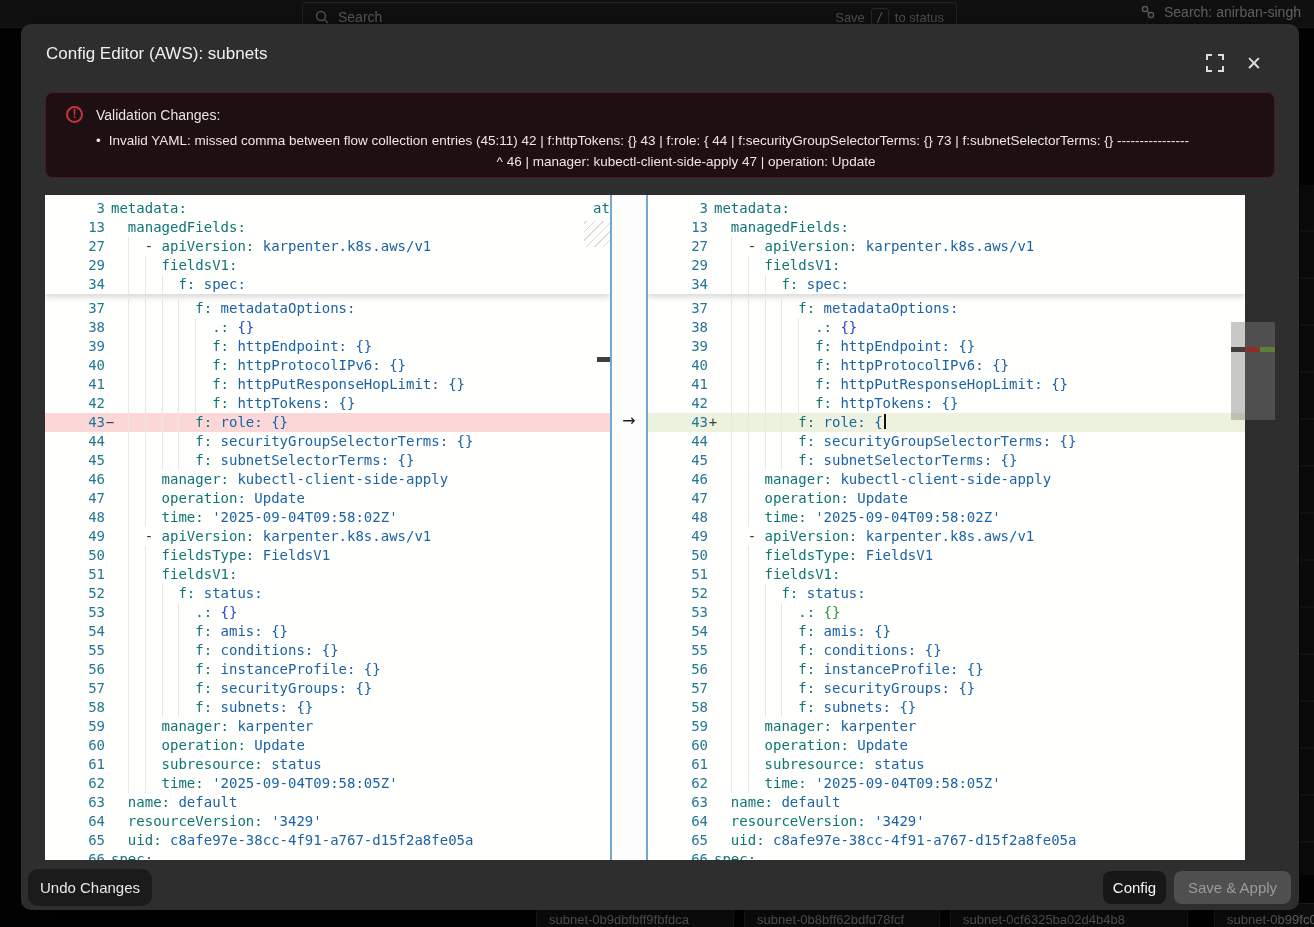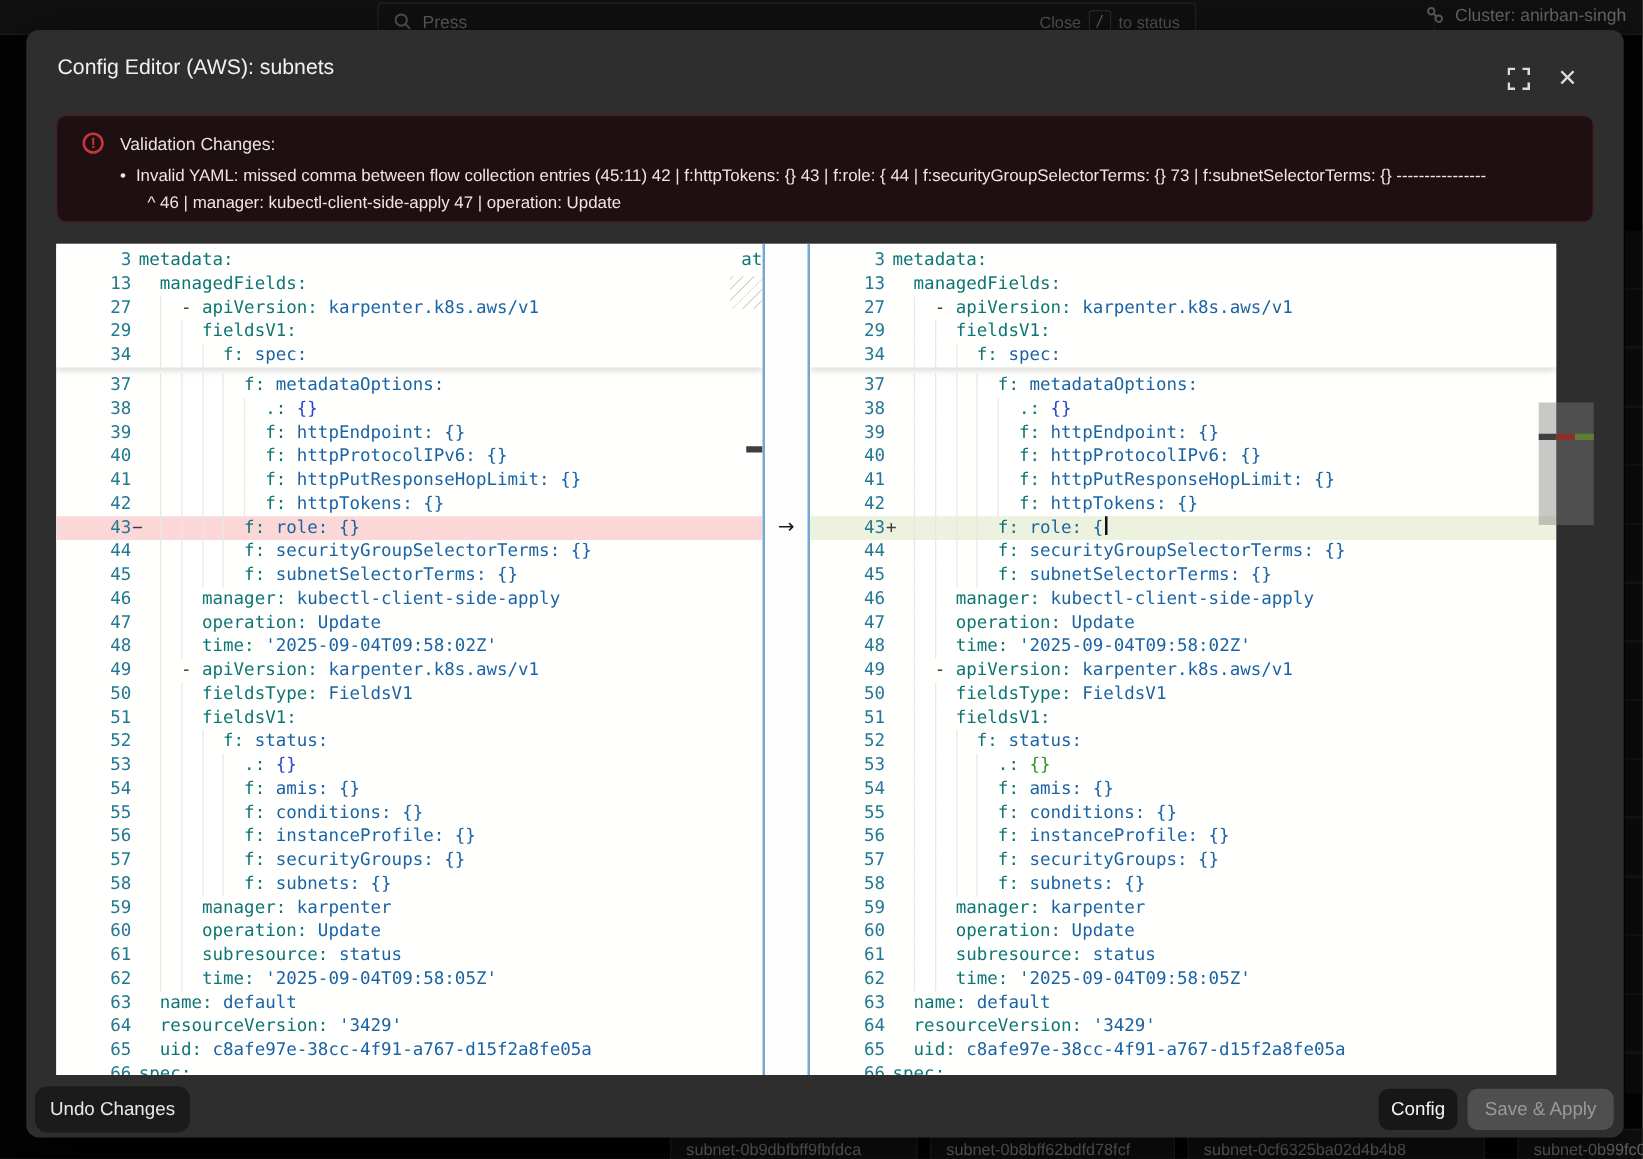--- a/index.html
+++ b/index.html
@@ -41,21 +41,21 @@
   
   .banner { position:absolute; left:24px; top:68px; width:1230px; height:86px; background:#1d0f12;
     border:1px solid #4a1b1f; border-radius:8px; padding:13px 20px; }
   .b-titlerow { display:flex; align-items:center; gap:13px; }
   .alert-circle { width:17px; height:17px; border:2px solid var(--banner-red); border-radius:50%;
     color:var(--banner-red); font-size:12px; font-weight:bold; text-align:center; line-height:13px;
     flex:0 0 auto; }
   .b-title { color:#eae3e3; font-size:14px; }
   .b-item { margin:7px 0 0 30px; color:#f0e4e4; font-size:13.5px; line-height:21px; }
   .b-bullet { margin-right:8px; }
-  .b-line2 { padding-left:22px; }
+  .b-line2 { padding-left:22px;text-align:center; }
 
   
   .editor { position:absolute; left:24px; top:171px; width:1200px; height:665px; background:#fffffe;
     display:flex; font-family:"DejaVu Sans Mono", monospace; font-size:14px; line-height:19px;
     overflow:hidden; }
   .pane { position:relative; padding-top:4px; overflow:hidden; background:#fffffe; }
   .pane.left  { width:565px; }
   .pane.right { width:597px; }
   .gutterbar { width:38px; background:#fdfdfd; border-left:2px solid var(--sash-blue);
     border-right:2px solid var(--sash-blue); position:relative; flex:0 0 auto; }
@@ -109,37 +109,37 @@
 
   <div class="bg-layer">
     <div class="topbar">
       <div class="searchbox">
         <span>
           <svg width="14" height="14" viewBox="0 0 14 14">
               <circle cx="6" cy="6" r="4.5" fill="none" stroke="#8a8a8a" stroke-width="1.6"></circle>
               <line x1="9.5" y1="9.5" x2="13" y2="13" stroke="#8a8a8a" stroke-width="1.6"></line>
             </svg>
         </span>
-        <span>Press</span>
+        <span>Search</span>
         <span class="search-hint">
-          <span>Close</span>
+          <span>Save</span>
           <kbd class="keycap">/</kbd>
           <span>to status</span>
         </span>
       </div>
       <div class="topbar-divider"></div>
       <div class="cluster">
         <span>
           <svg width="16" height="16" viewBox="0 0 16 16">
               <circle cx="5" cy="5" r="2.6" fill="none" stroke="#9a9a9a" stroke-width="1.5"></circle>
               <circle cx="11" cy="11" r="2.6" fill="none" stroke="#9a9a9a" stroke-width="1.5"></circle>
               <line x1="7" y1="7" x2="9" y2="9" stroke="#9a9a9a" stroke-width="1.5"></line>
             </svg>
         </span>
-        <span>Cluster: anirban-singh</span>
+        <span>Search: anirban-singh</span>
       </div>
     </div>
     <div class="bg-right-strip"></div>
     <div class="chips" id="chips">
         <span class="chip" style="left: 536px; width: 198px;">subnet-0b9dbfbff9fbfdca</span>
         <span class="chip" style="left: 744px; width: 196px;">subnet-0b8bff62bdfd78fcf</span>
         <span class="chip" style="left: 950px; width: 238px;">subnet-0cf6325ba02d4b4b8</span>
         <span class="chip" style="left: 1214px; width: 160px;">subnet-0b99fc012fdf8853</span>
       </div>
   </div>

